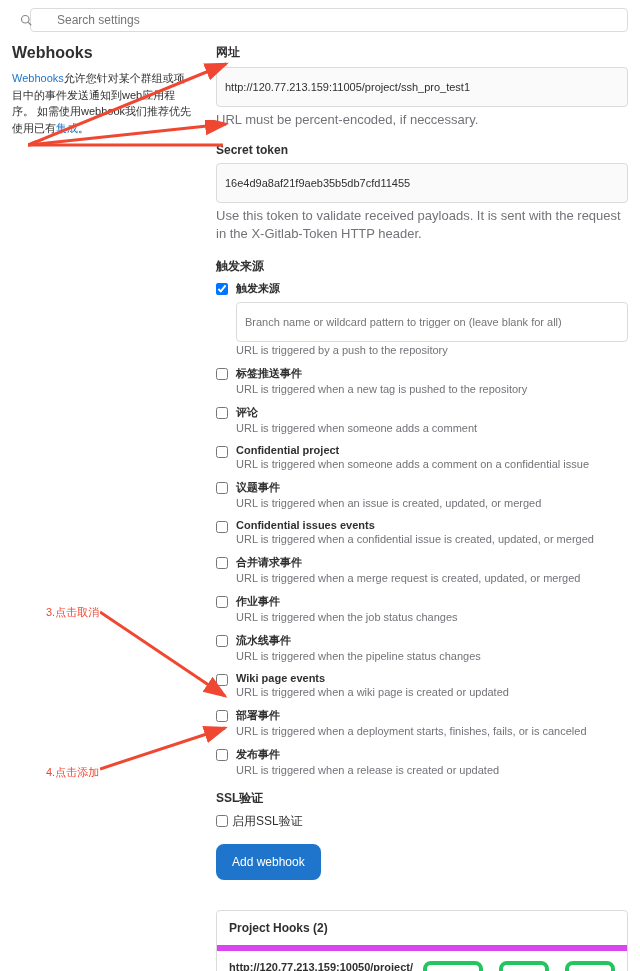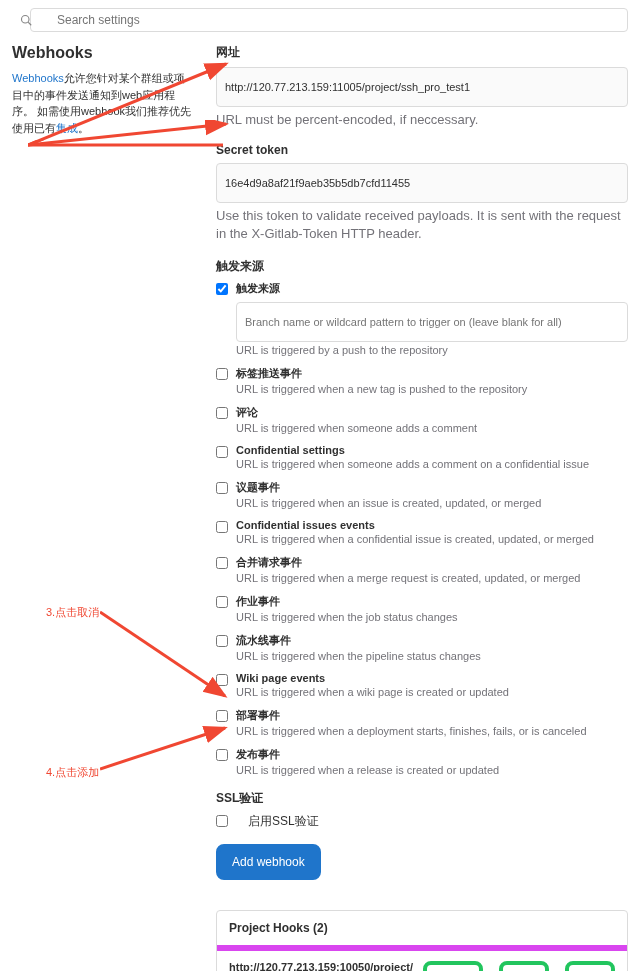--- a/index.html
+++ b/index.html
@@ -66,21 +66,21 @@
       cursor: pointer;
       line-height: 16px;
     }
     .btn-primary {
       background: #1f75cb;
       border-color: #1f75cb;
       color: #fff;
       padding: 6px 12px;
       font-size: 12px;
     }
-    .ssl-row { display: flex; align-items: center; gap: 20px; margin-bottom: 14px; }
+    .ssl-row { display: flex; align-items: center; gap: 4px; margin-bottom: 14px; }
     .ssl-row input[type=checkbox] { width: 12px; height: 12px; }
     .hooks-panel {
       border: 1px solid #dbdbdb;
       border-radius: 4px;
       margin-top: 30px;
     }
     .hooks-header {
       padding: 10px 12px;
       font-size: 12px;
       font-weight: 600;
@@ -167,21 +167,21 @@
           <div class="trigger-row">
             <input type="checkbox" style="">
             <div class="trigger-body">
               <div class="trigger-title">评论</div>
               <div class="trigger-desc">URL is triggered when someone adds a comment</div>
             </div>
           </div>
           <div class="trigger-row">
             <input type="checkbox" style="">
             <div class="trigger-body">
-              <div class="trigger-title">Confidential settings</div>
+              <div class="trigger-title">Confidential project</div>
               <div class="trigger-desc">URL is triggered when someone adds a comment on a confidential issue</div>
             </div>
           </div>
           <div class="trigger-row">
             <input type="checkbox" style="">
             <div class="trigger-body">
               <div class="trigger-title">议题事件</div>
               <div class="trigger-desc">URL is triggered when an issue is created, updated, or merged</div>
             </div>
           </div>

